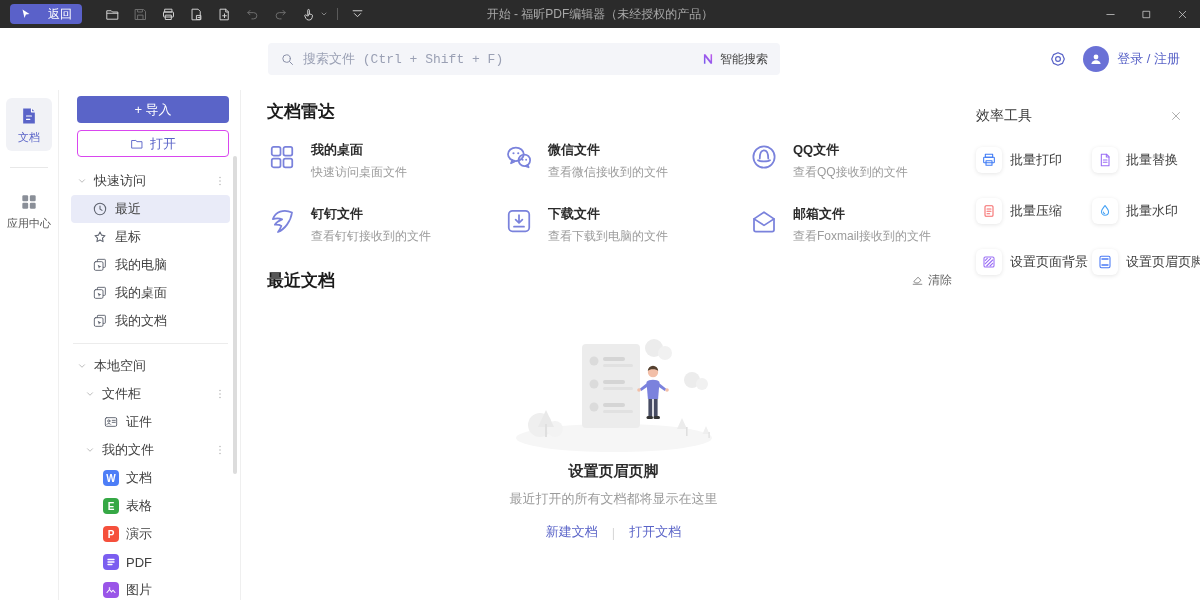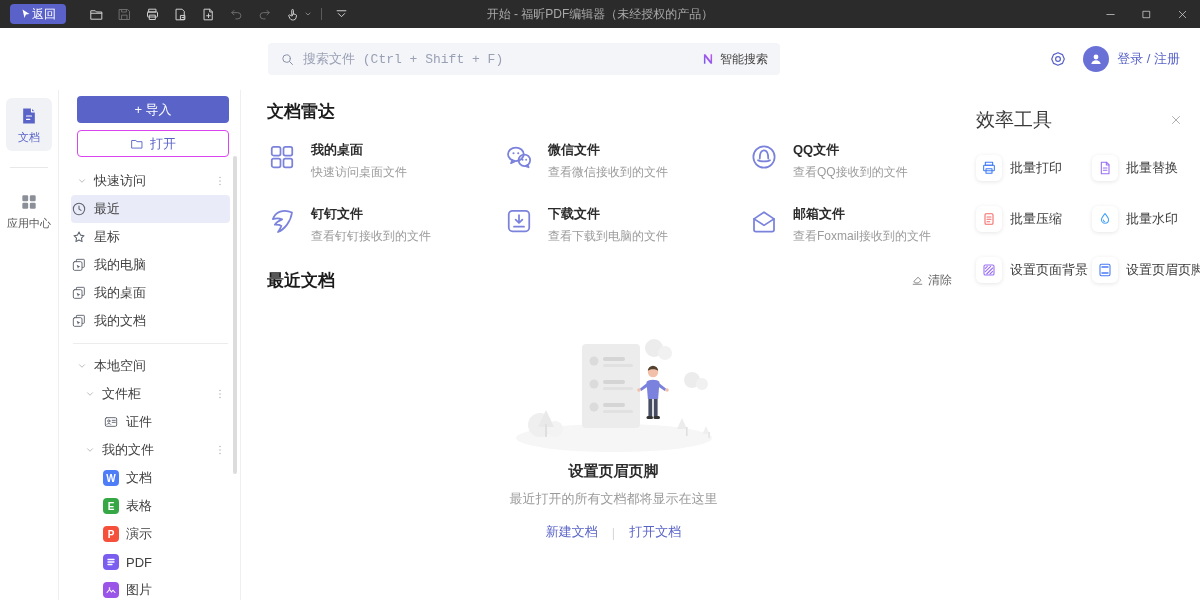--- a/index.html
+++ b/index.html
@@ -2,21 +2,21 @@
 <html><head>
 <meta charset="utf-8">
 <style>
   * { margin:0; padding:0; box-sizing:border-box; }
   html,body { width:1200px; height:600px; }
   body { font-family:"Liberation Sans",sans-serif; background:#fff; overflow:hidden; }
   .app { width:1200px; height:600px; position:relative; background:#fff; display:flex; flex-direction:column; }
 
   
   .titlebar { height:28px; background:#2b2b2b; display:flex; align-items:center; padding:0 0 0 10px; position:relative; flex:0 0 28px; }
-  .back-btn { display:flex; align-items:center; gap:0; background:#5a61c9; color:#fff; border:none; border-radius:4px; height:20px; padding:0 10px; font-size:12px; cursor:pointer; }
+  .back-btn { display:flex; align-items:center; gap:16px; background:#5a61c9; color:#fff; border:none; border-radius:4px; height:20px; padding:0 10px; font-size:12px; cursor:pointer; }
   .back-btn svg { width:12px; height:12px; }
   .tb-icons { display:flex; align-items:center; gap:3px; margin-left:18px; }
   .tb-btn { width:25px; height:22px; display:flex; align-items:center; justify-content:center; background:none; border:none; color:#cfcfcf; cursor:pointer; }
   .tb-btn svg { width:15px; height:15px; }
   .tb-btn.disabled { color:#6d6d6d; }
   .tb-caret { width:12px !important; margin-left:-6px; }
   .tb-caret svg { width:8px; height:8px; }
   .tb-sep { width:1px; height:12px; background:#5a5a5a; margin:0 4px; }
   .tb-title { position:absolute; left:300px; right:300px; text-align:center; color:#a8a8a8; font-size:12px; pointer-events:none; }
   .win-controls { margin-left:auto; display:flex; height:28px; }
@@ -56,21 +56,21 @@
   .side-btn.open { background:#fff; color:#5a64c8; border:1px solid #d946ef; }
   .side-btn.open svg { width:14px; height:14px; }
   .nav { margin-top:10px; }
   .nav-row { height:28px; display:flex; align-items:center; gap:7px; font-size:13px; color:#3f3f3f; border-radius:4px; padding-right:4px; cursor:pointer; }
   .nav-row.selected { background:#e9ebf8; }
   .nav-row .chev { width:10px; height:10px; color:#9a9a9a; flex:0 0 10px; }
   .nav-row .kebab { margin-left:auto; width:12px; height:12px; color:#b5b5b5; }
   .nav-ic { width:16px; height:16px; color:#5f6470; flex:0 0 16px; display:flex; }
   .nav-ic svg { width:16px; height:16px; }
   .pl0 { padding-left:6px; }
-  .pl1 { }
+  .pl1 { padding-left:21px; }
   .pl1s { padding-left:14px; }
   .pl2 { padding-left:32px; }
   .badge { width:16px; height:16px; border-radius:4px; color:#fff; font-size:10px; font-weight:700; display:flex; align-items:center; justify-content:center; flex:0 0 16px; }
   .b-doc { background:#4d7ef7; } .b-sheet { background:#35a845; } .b-ppt { background:#f5503c; }
   .b-pdf { background:#7b5ef0; } .b-img { background:#9a55e8; }
   .badge svg { width:12px; height:12px; }
   .side-divider { height:1px; background:#ececec; margin:8px 2px; }
   .side-scrollbar { position:absolute; right:3px; top:66px; width:4px; height:318px; background:#dcdcdc; border-radius:2px; cursor:pointer; }
 
   
@@ -89,21 +89,21 @@
   .empty { display:flex; flex-direction:column; align-items:center; margin-top:36px; }
   .empty-title { font-size:15px; font-weight:700; color:#2b2b2b; margin-top:8px; }
   .empty-desc { font-size:13px; color:#9b9b9b; margin-top:9px; }
   .empty-links { display:flex; gap:14px; margin-top:15px; font-size:13px; align-items:center; }
   .doc-link { color:#5a64c8; cursor:pointer; text-decoration:none; }
   .link-divider { color:#d8d8d8; }
 
   
   .tools { width:234px; flex:0 0 234px; padding:17px 18px 0 10px; }
   .tools-head { display:flex; align-items:center; }
-  .tools-title { font-size:19px; color:#3a3a3a; }
+  .tools-title { font-size:14px; color:#3a3a3a; }
   .tools-close { margin-left:auto; background:none; border:none; color:#9a9a9a; cursor:pointer; display:flex; }
   .tools-close svg { width:12px; height:12px; }
   .tools-grid { display:grid; grid-template-columns:1fr 1fr; row-gap:25px; column-gap:4px; margin-top:22px; }
   .tool-item { display:flex; align-items:center; gap:8px; cursor:pointer; }
   .tool-ic { width:26px; height:26px; border-radius:6px; display:flex; align-items:center; justify-content:center; box-shadow:0 1px 4px rgba(0,0,0,.10); background:#fff; flex:0 0 26px; }
   .tool-ic svg { width:16px; height:16px; }
   .tc-print { color:#3f7bf5; } .tc-replace { color:#9a6ef5; } .tc-compress { color:#f56a6a; }
   .tc-water { color:#45a2f5; } .tc-bg { color:#9a6ef5; } .tc-hf { color:#4a7af5; }
   .tool-label { font-size:13px; color:#3a3a3a; white-space:nowrap; }
 

